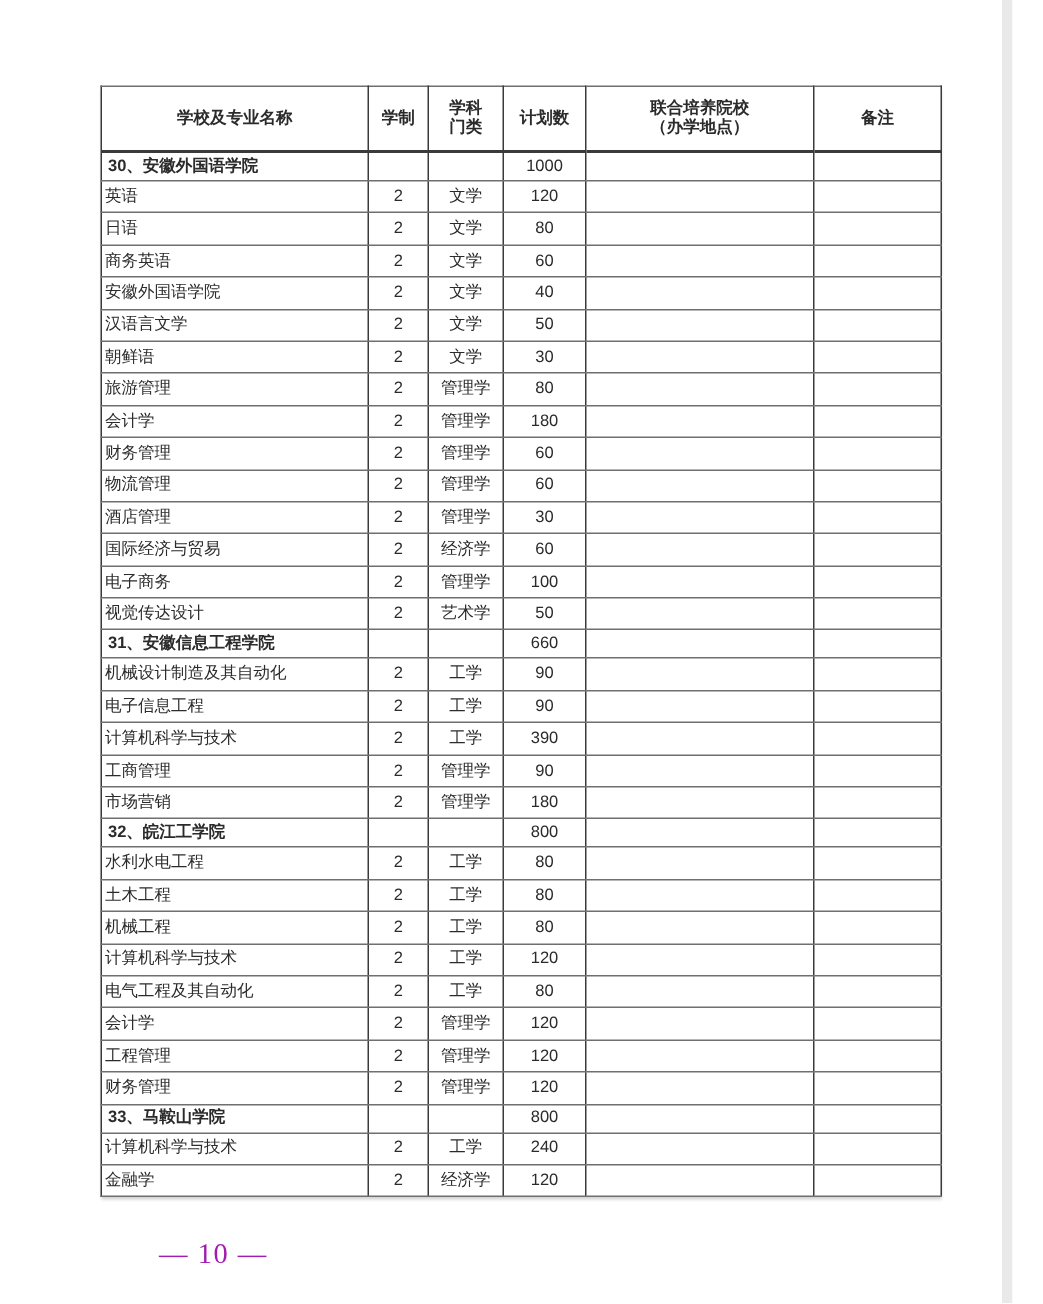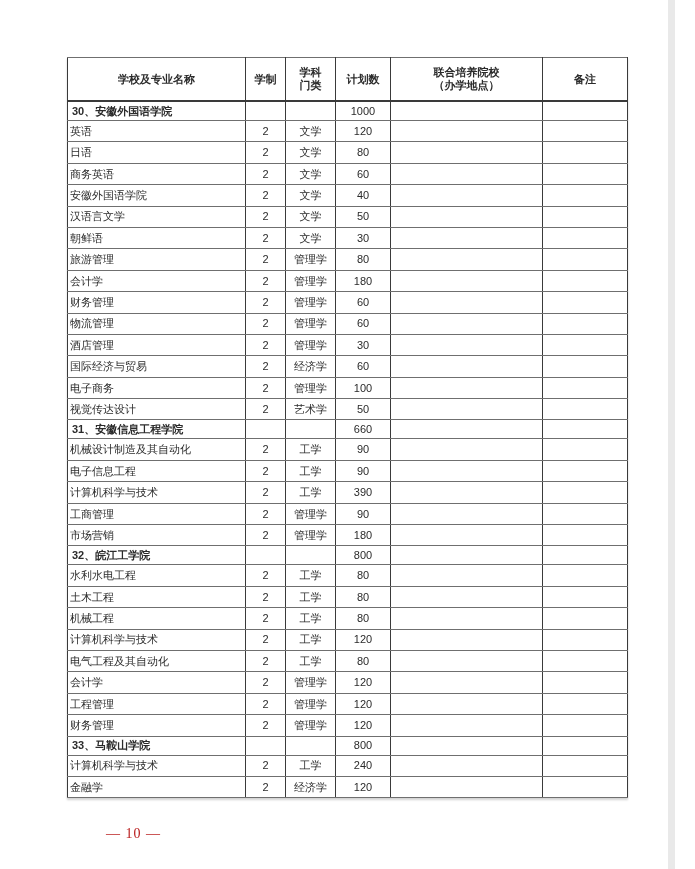--- a/index.html
+++ b/index.html
@@ -68,22 +68,22 @@
     font-weight: 700;
   }
   .plan-table tr.row-school td {
     font-weight: 400;
   }
   .page-number {
     position: absolute;
     left: 106px;
     top: 826px;
     font-family: "Liberation Serif", serif;
-    font-size: 14px;
-    color: #b91c1c;
+    font-size: 19px;
+    color: #a21caf;
     letter-spacing: 1px;
   }
 </style>
 </head>
 <body>
 
 <div class="page">
 
   <table class="plan-table">
     <colgroup>

